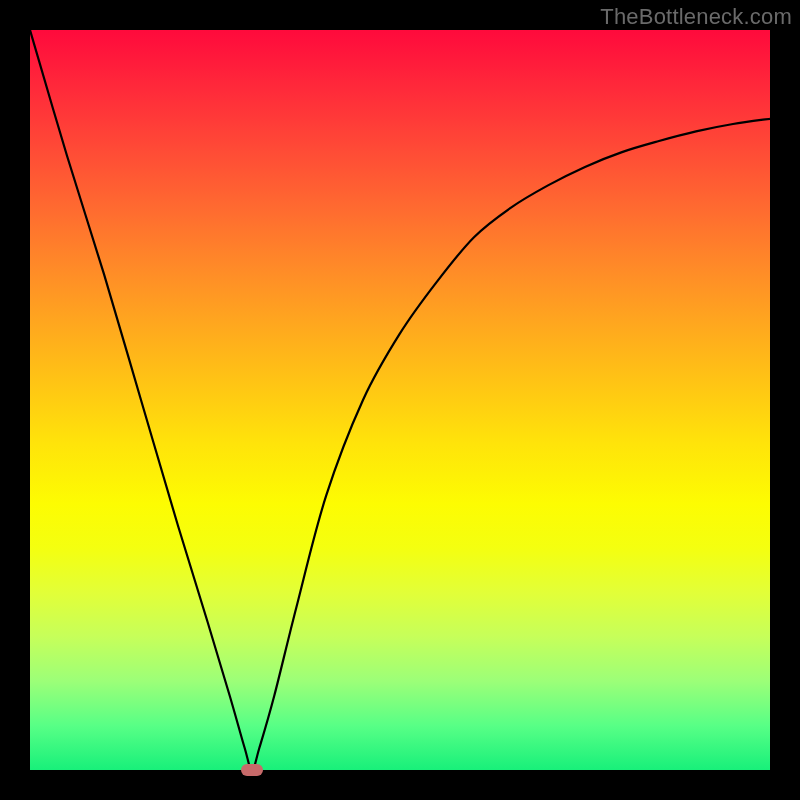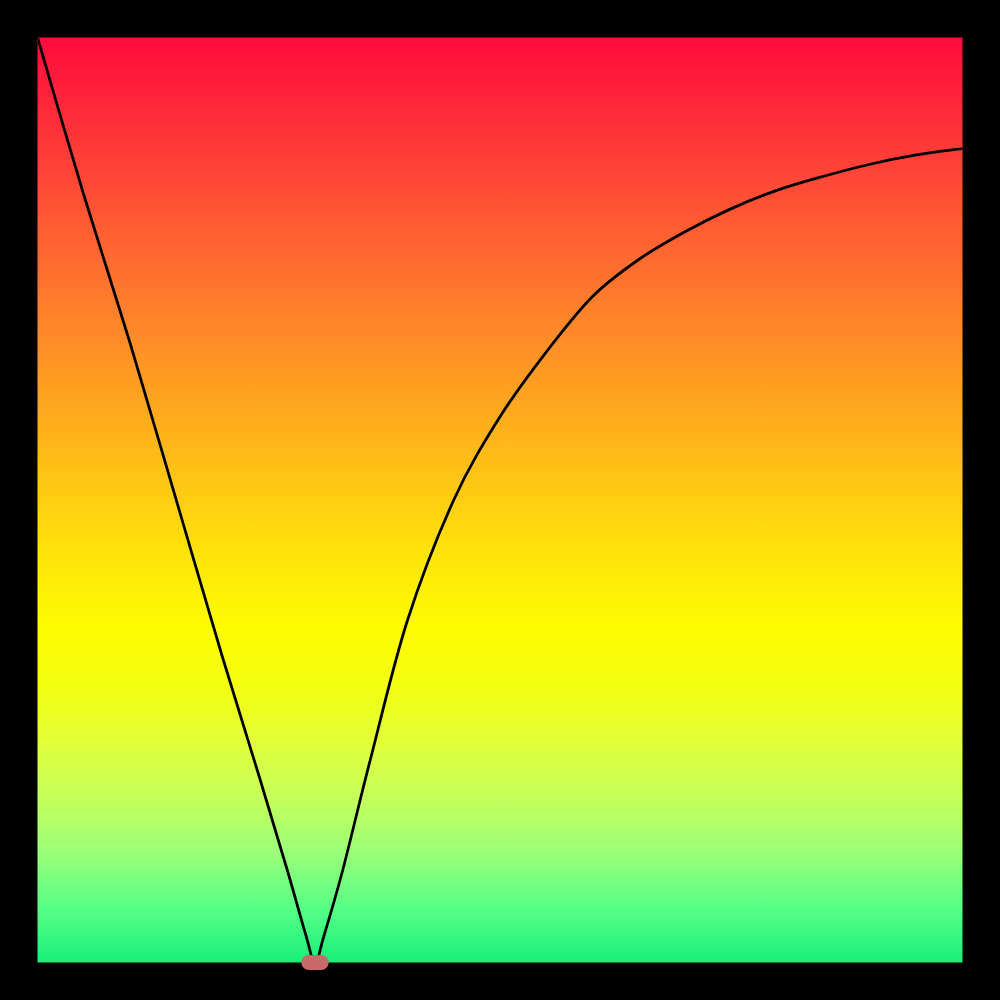--- a/index.html
+++ b/index.html
@@ -71,13 +71,14 @@
 </head>
 <body>
 
 <div class="frame">
   <div class="plot-area">
     <svg class="curve-svg" viewBox="0 0 740 740" preserveAspectRatio="none">
       <path id="curve-path" d="M 0.00 0.00 C 6.17 20.97, 24.67 85.10, 37.00 125.80 C 49.33 166.50, 61.67 203.50, 74.00 244.20 C 86.33 284.90, 98.67 328.07, 111.00 370.00 C 123.33 411.93, 136.90 458.80, 148.00 495.80 C 159.10 532.80, 168.97 563.63, 177.60 592.00 C 186.23 620.37, 193.63 645.03, 199.80 666.00 C 205.97 686.97, 210.90 705.47, 214.60 717.80 C 218.30 730.13, 219.53 740.00, 222.00 740.00 C 224.47 740.00, 225.70 730.13, 229.40 717.80 C 233.10 705.47, 238.03 689.43, 244.20 666.00 C 250.37 642.57, 257.77 610.50, 266.40 577.20 C 275.03 543.90, 284.90 500.73, 296.00 466.20 C 307.10 431.67, 320.67 397.13, 333.00 370.00 C 345.33 342.87, 357.67 323.13, 370.00 303.40 C 382.33 283.67, 394.67 267.63, 407.00 251.60 C 419.33 235.57, 431.67 219.53, 444.00 207.20 C 456.33 194.87, 468.67 186.23, 481.00 177.60 C 493.33 168.97, 505.67 162.18, 518.00 155.40 C 530.33 148.62, 542.67 142.45, 555.00 136.90 C 567.33 131.35, 579.67 126.42, 592.00 122.10 C 604.33 117.78, 616.67 114.45, 629.00 111.00 C 641.33 107.55, 653.67 104.22, 666.00 101.38 C 678.33 98.54, 690.67 96.08, 703.00 93.98 C 715.33 91.88, 733.83 89.66, 740.00 88.80" fill="none" stroke="#000000" stroke-width="2.2"></path>
     </svg>
     <div id="marker" class="marker" style="left: 222px; top: 740px; background: rgb(199, 106, 106);"></div>
   </div>
+  <div class="watermark">TheBottleneck.com</div>
 </div>
 
 </body></html>

